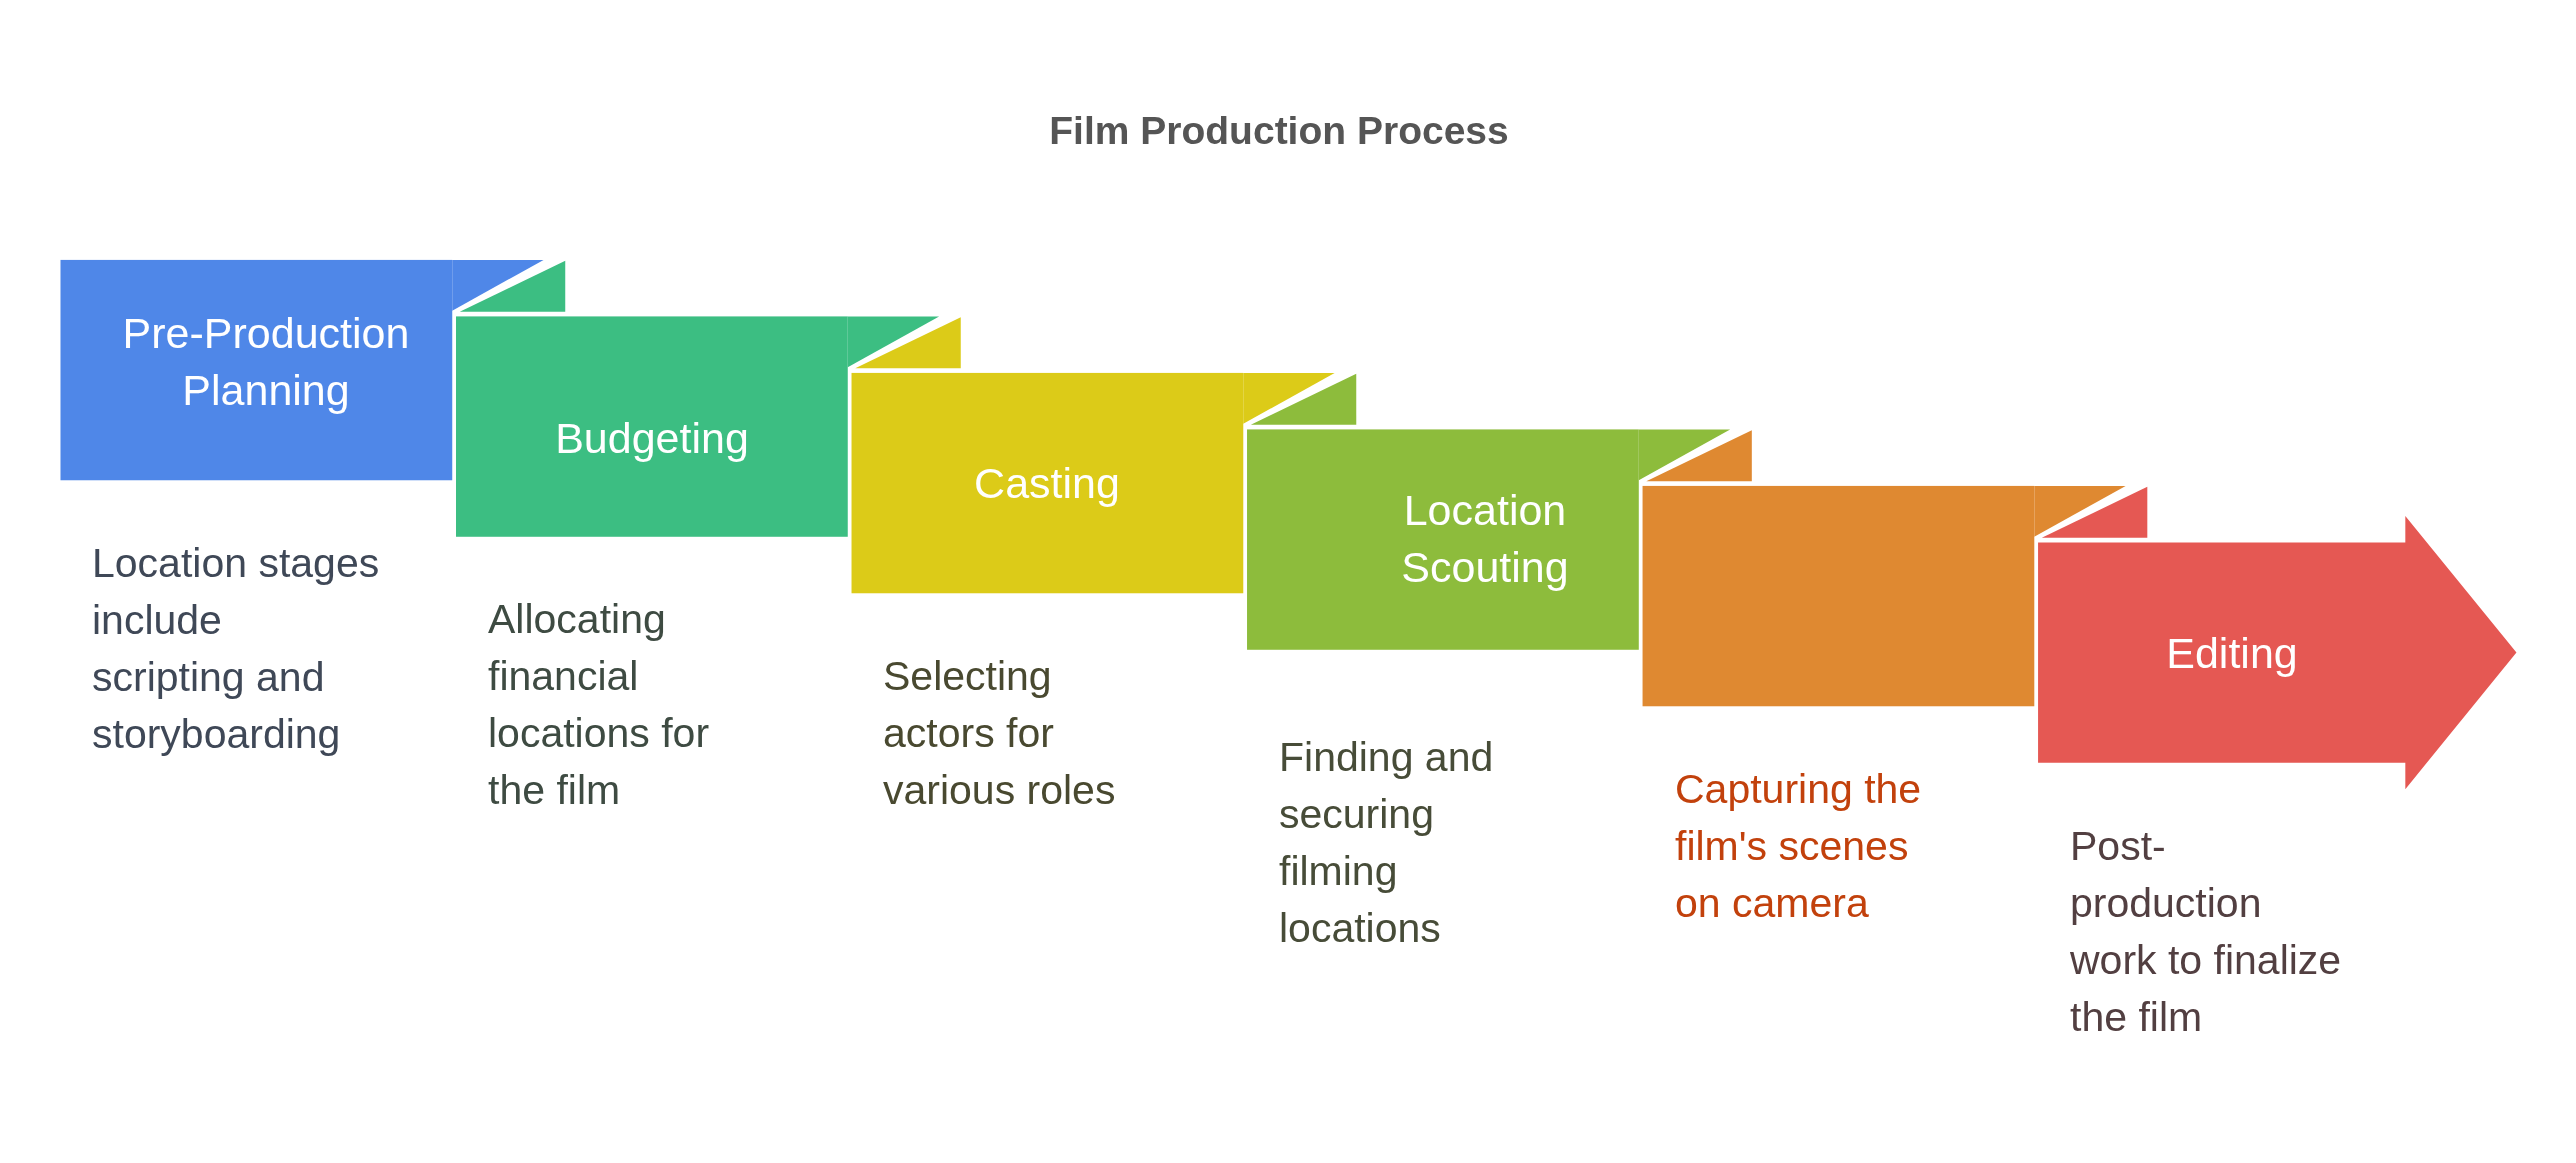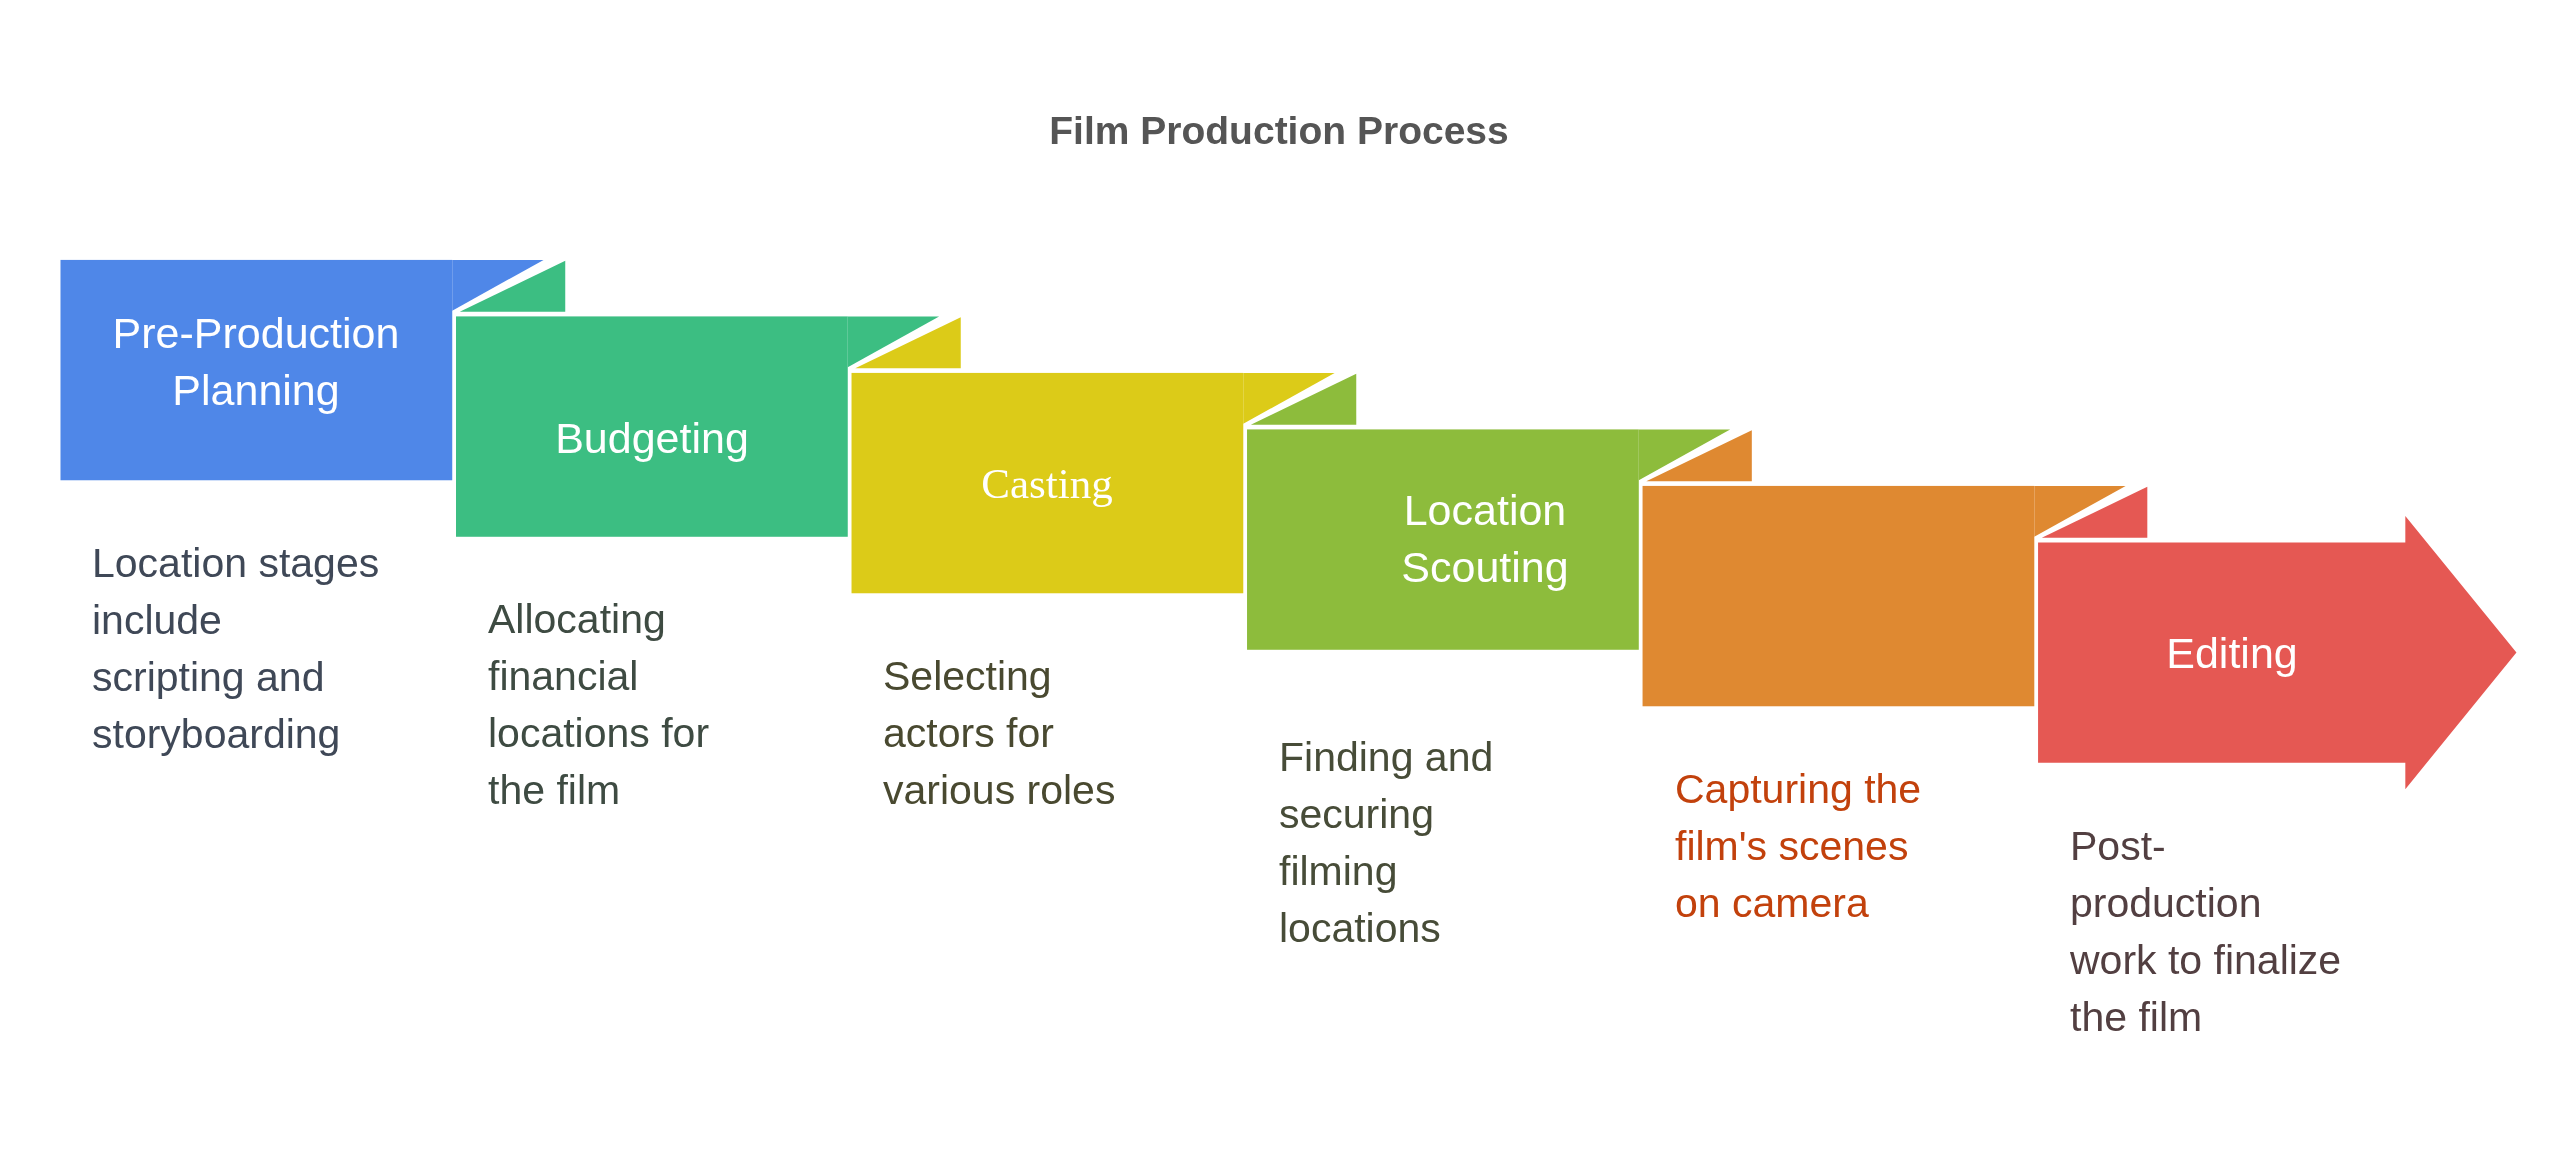--- a/index.html
+++ b/index.html
@@ -31,23 +31,23 @@
     position: absolute;
     display: flex;
     align-items: center;
     justify-content: center;
     text-align: center;
     color: #ffffff;
     font-size: 43px;
     line-height: 57px;
     white-space: pre-line;
   }
-  .lbl0 { left: 60px;   top: 260px; width: 392px; height: 204px; }
+  .lbl0 { left: 70px;   top: 260px; width: 392px; height: 204px; }
   .lbl1 { left: 456px;  top: 328px; width: 392px; height: 220px; }
-  .lbl2 { left: 851px;  top: 373px; width: 392px; height: 220px; font-family: Liberation Serif, serif; }
+  .lbl2 { left: 851px;  top: 373px; width: 392px; height: 220px; }
   .lbl3 { left: 1247px; top: 429px; width: 392px; height: 220px; padding-left: 42px; }
   .lbl4 { left: 1643px; top: 486px; width: 392px; height: 220px; }
   .lbl5 { left: 2038px; top: 543px; width: 388px; height: 220px; }
   .step-desc {
     position: absolute;
     width: 358px;
     font-size: 41px;
     line-height: 57px;
     white-space: pre-line;
   }

